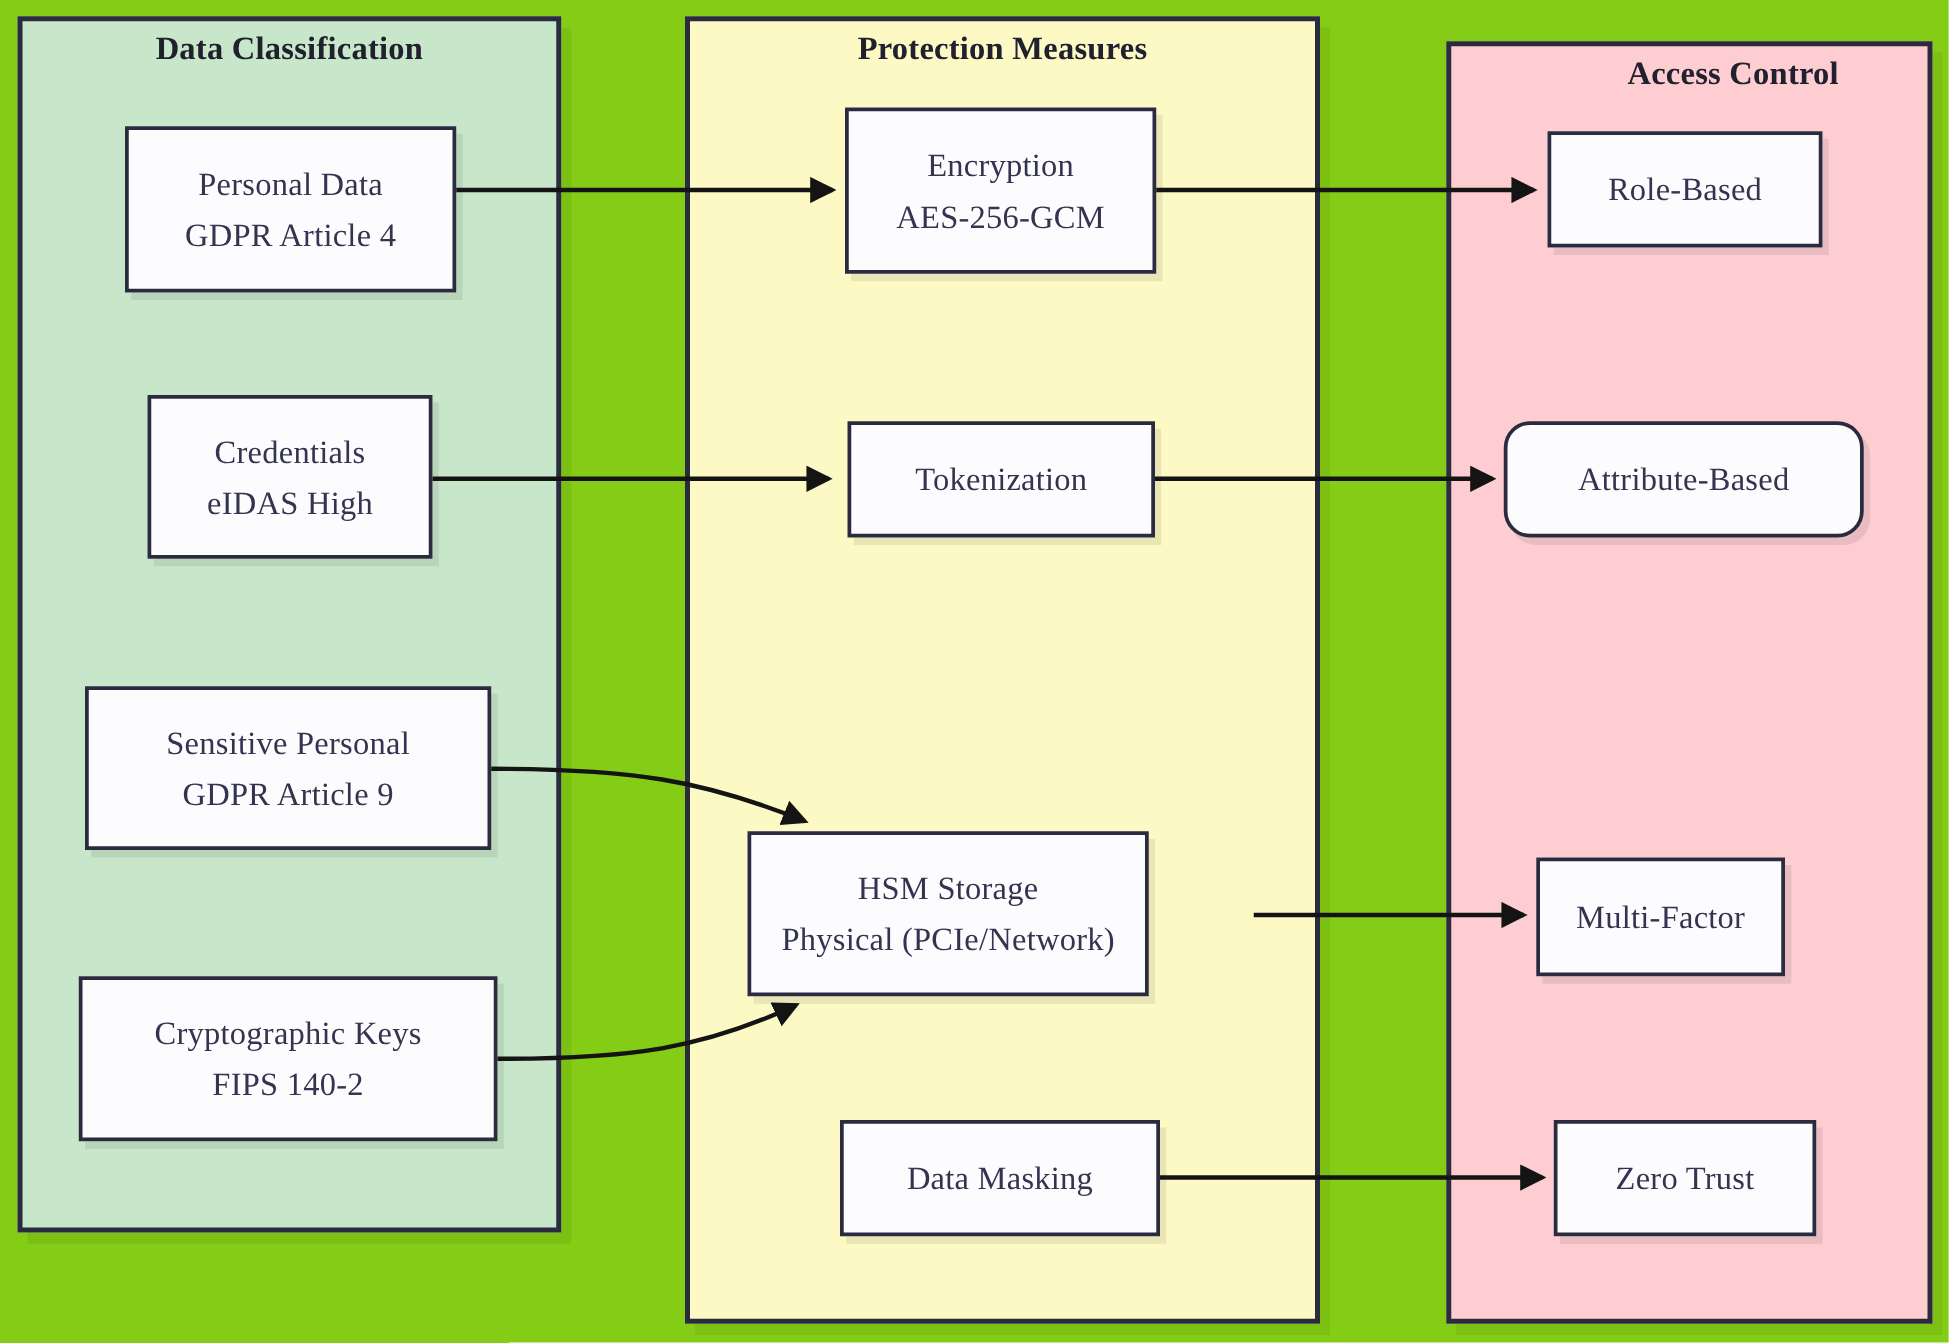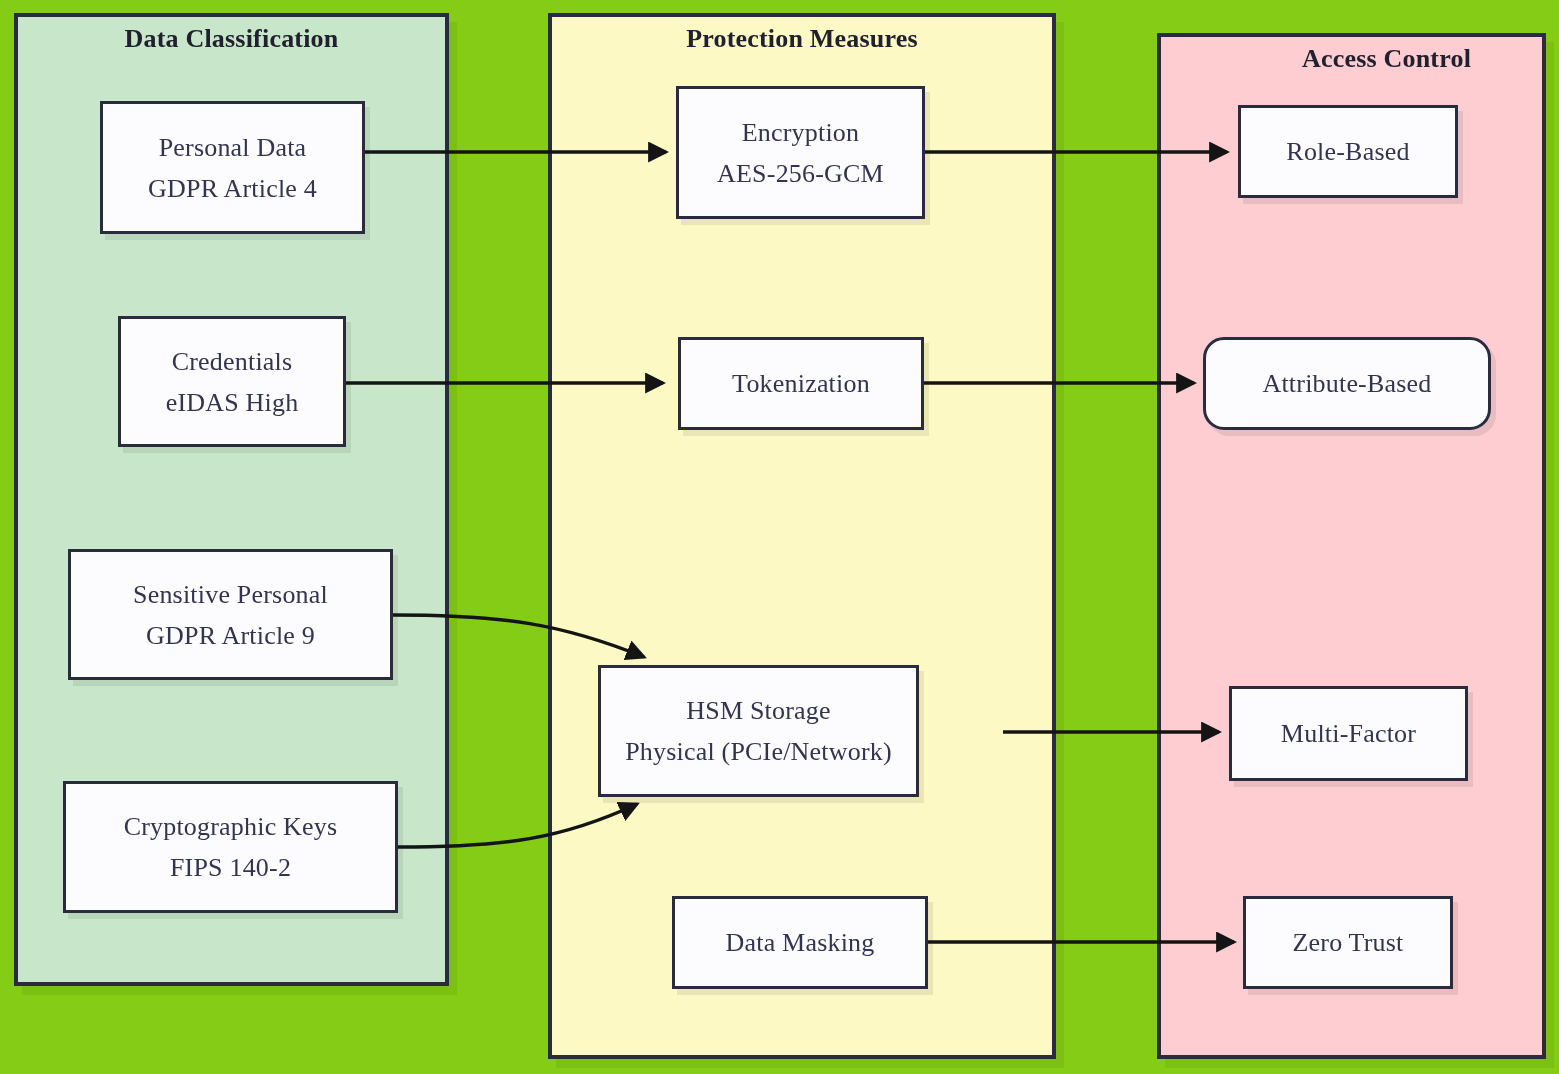--- a/index.html
+++ b/index.html
@@ -36,21 +36,21 @@
   .n1{left:100px;top:85px;width:265px;height:133px;margin-top:16px;}
   .n2{left:118px;top:316px;width:228px;height:131px;}
   .n3{left:68px;top:549px;width:325px;height:131px;}
   .n4{left:63px;top:781px;width:335px;height:132px;}
   .n5{left:676px;top:86px;width:249px;height:133px;text-align:right;}
   .n6{left:678px;top:337px;width:246px;height:93px;}
   .n7{left:598px;top:665px;width:321px;height:132px;}
   .n8{left:672px;top:896px;width:256px;height:93px;}
   .n9{left:1238px;top:105px;width:220px;height:93px;}
   .n10{left:1203px;top:337px;width:288px;height:93px;border-radius:21px;}
-  .n11{left:1229px;top:686px;width:239px;height:95px;}
+  .n11{left:1229px;top:686px;width:199px;height:95px;}
   .n12{left:1243px;top:896px;width:210px;height:93px;}
   
   .edges{position:absolute;left:0;top:0;width:1559px;height:1074px;z-index:3;pointer-events:none;}
   .edges path{stroke:#141414;stroke-width:3.5;fill:none;}
 </style>
 </head>
 <body>
 
 <div class="stage">
 

